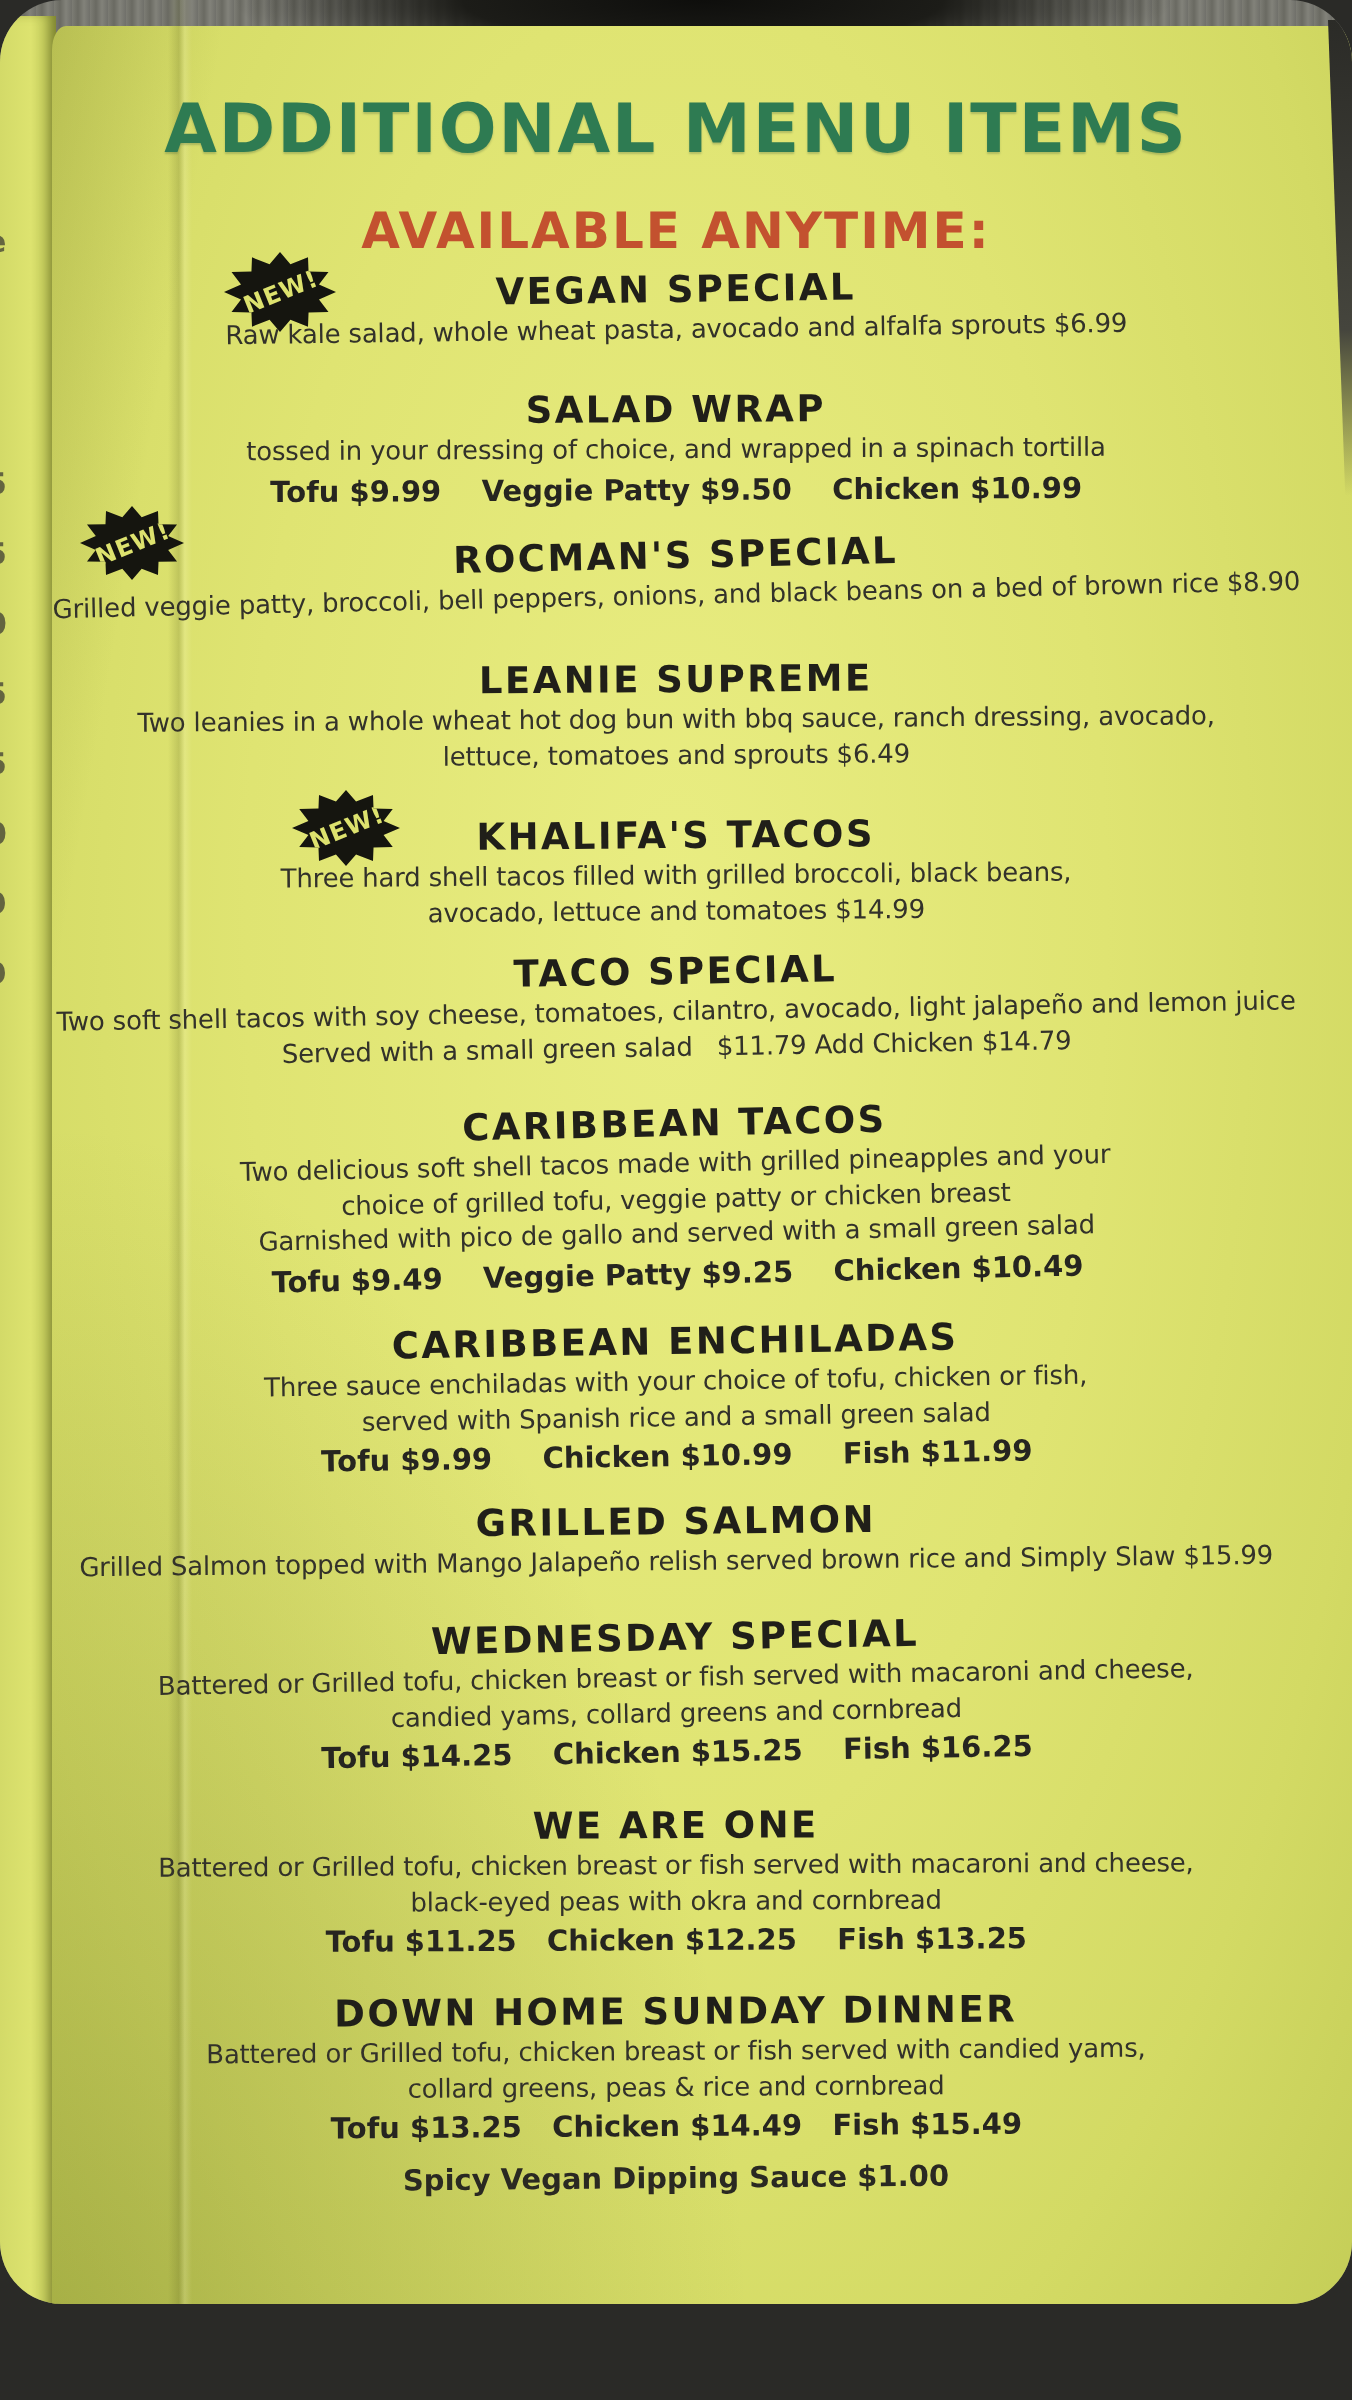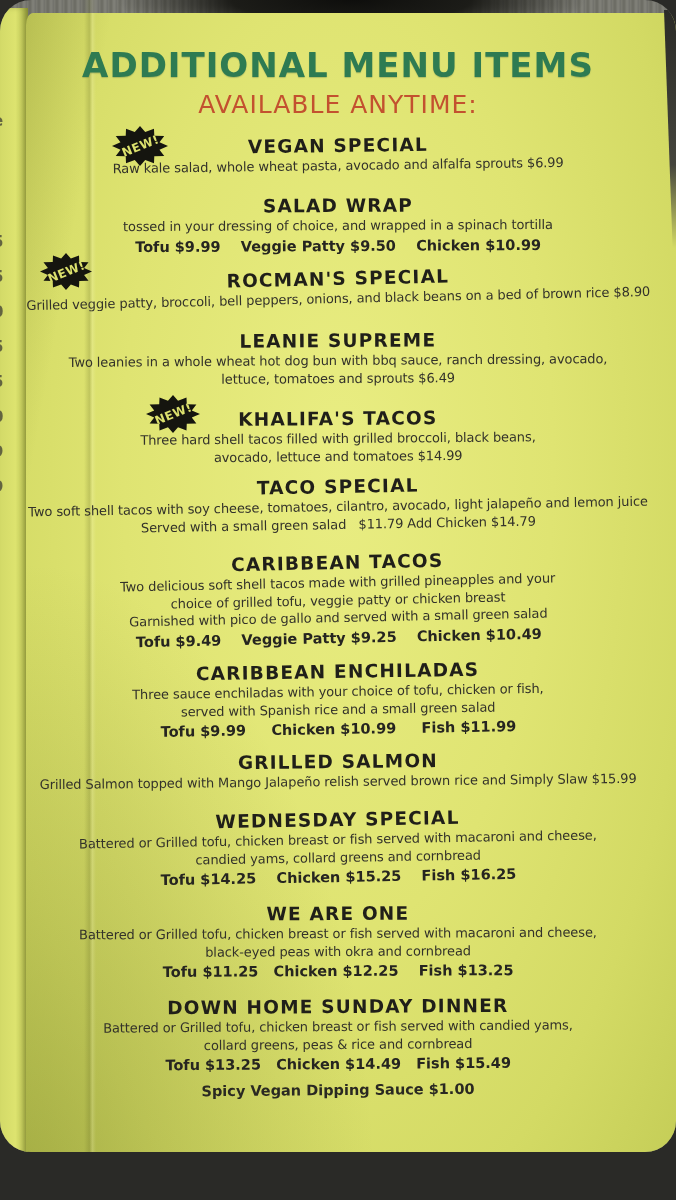--- a/index.html
+++ b/index.html
@@ -37,22 +37,22 @@
     clip-path:polygon(0 0,100% 0,100% 100%,72% 100%);
   }
   
   .content{position:absolute;left:0;top:14px;width:676px;height:1186px;}
   .page-title{
     position:absolute;top:31px;left:0;width:676px;text-align:center;margin:0;
     font-size:34px;font-weight:bold;letter-spacing:1px;color:#2e7b52;
     text-shadow:0 1px 1px rgba(40,70,50,.25);
   }
   .page-subtitle{
-    position:absolute;top:76px;left:0;width:676px;text-align:center;margin:0;
-    font-size:25px;font-weight:normal;letter-spacing:1px;color:#c3512f;
+    position:absolute;top:87px;left:0;width:676px;text-align:center;margin:0;
+    font-size:25px;font-weight:bold;letter-spacing:1px;color:#c3512f;
   }
   .menu-item{position:absolute;left:0;width:676px;text-align:center;}
   .item-name{
     margin:0;font-size:18.5px;font-weight:bold;letter-spacing:1.2px;
     color:#201f19;line-height:22px;white-space:pre;
   }
   .desc{
     margin:0;font-size:13px;color:#33322a;line-height:17.5px;white-space:pre;
     letter-spacing:-0.1px;
   }

